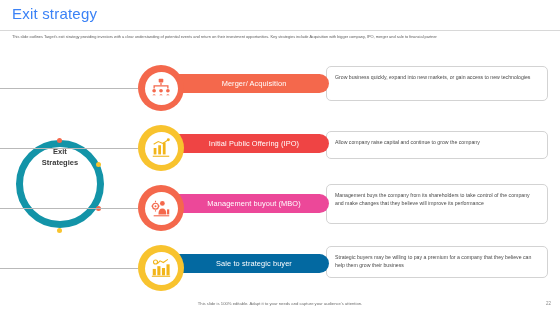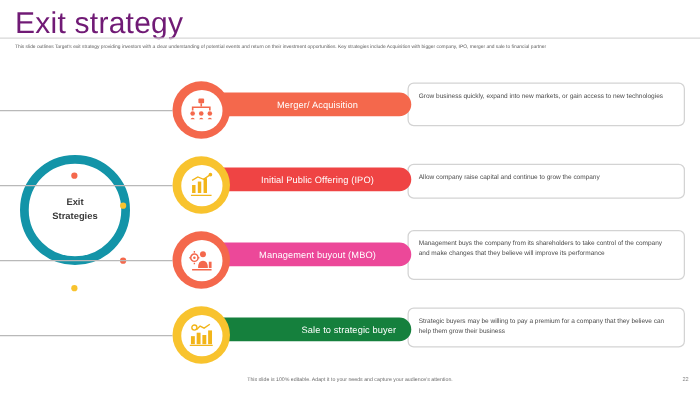--- a/index.html
+++ b/index.html
@@ -14,24 +14,24 @@
     overflow: hidden;
     font-family: "Liberation Sans", sans-serif;
     color: #3b3b3b;
   }
 
   
   .page-title {
     position: absolute;
     left: 12px;
     top: 5px;
-    font-size: 24px;
+    font-size: 15px;
     font-weight: 400;
     letter-spacing: 0.2px;
-    color: #701a75;
+    color: #3b82f6;
     white-space: nowrap;
   }
   .title-rule {
     position: absolute;
     left: 0;
     top: 30px;
     width: 560px;
     height: 1px;
     background: #d8d8d8;
   }
@@ -43,28 +43,28 @@
     font-size: 3.9px;
     line-height: 1.55;
     color: #5a5a5a;
     text-align: left;
   }
 
   
   .hub {
     position: absolute;
     left: 16px;
-    top: 124px;
+    top: 140px;
     width: 88px;
     height: 88px;
     border-radius: 50%;
     border: 7px solid #1394a8;
     box-sizing: border-box;
     display: flex;
-    align-items: center;
+    align-items: flex-start;
     justify-content: center;
   }
   .hub-label {
     font-size: 7.5px;
     font-weight: 700;
     line-height: 1.45;
     text-align: center;
     color: #3a3a3a;
     white-space: pre-line;
   }
@@ -263,21 +263,21 @@
         <circle cx="6" cy="5.5" r="2.2" stroke="#f2b519" stroke-width="1.2"></circle>
         <path d="M8 7.2 L11 4.2 L14.5 6 L19.5 2.6" stroke="#f2b519" stroke-width="1.2"></path>
         <rect x="3" y="13" width="3.4" height="7" fill="#f2b519" stroke="none"></rect>
         <rect x="8" y="10" width="3.4" height="10" fill="#f2b519" stroke="none"></rect>
         <rect x="13" y="12" width="3.4" height="8" fill="#f2b519" stroke="none"></rect>
         <rect x="18" y="8" width="3.4" height="12" fill="#f2b519" stroke="none"></rect>
         <path d="M2 21 L22 21" stroke="#f2b519" stroke-width="1.2"></path>
       </svg>
     </div>
   </div>
-  <div class="pill" style="background:#15803d; width:168px;justify-content:flex-end;">
+  <div class="pill" style="background:#0369a1; width:168px;">
     <span class="pill-label">Sale to strategic buyer</span>
   </div>
 </div>
 <div class="desc" style="left:326px; top:246px; width:222px; height:32px;">
   <div class="desc-text">Strategic buyers may be willing to pay a premium for a company that they believe can help them grow their business</div>
 </div>
 
 <div class="footer-note">This slide is 100% editable. Adapt it to your needs and capture your audience's attention.</div>
 <div class="page-num">22</div>
 

